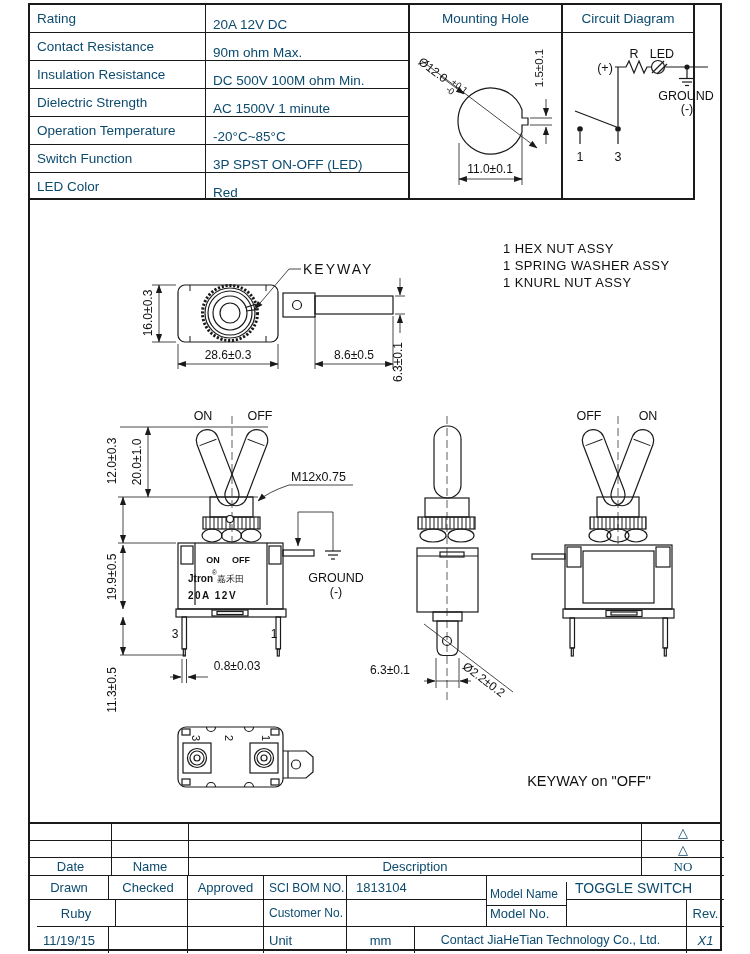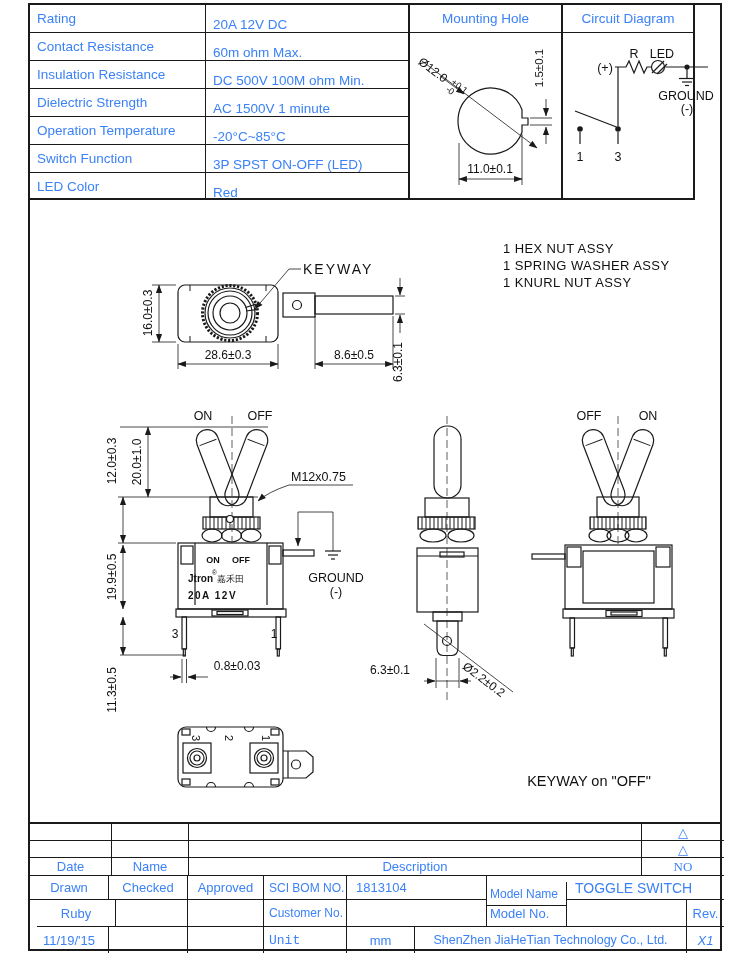--- a/index.html
+++ b/index.html
@@ -1,17 +1,17 @@
 <!DOCTYPE html>
 <html><head>
 <meta charset="utf-8">
 <style>
   html,body{margin:0;padding:0;background:#fff;}
   .page{position:relative;width:750px;height:954px;background:#fff;overflow:hidden;
-        font-family:"Liberation Sans","DejaVu Sans",sans-serif;color:#3b82f6;}
+        font-family:"Liberation Sans","DejaVu Sans",sans-serif;color:#0c4a6e;}
   .abs{position:absolute;}
   .sheet{left:28px;top:3px;width:694px;height:948px;border:2px solid #1a1a1a;box-sizing:border-box;}
   
   .spec{left:28px;top:3px;width:382px;height:197px;border:2px solid #1a1a1a;box-sizing:border-box;
         display:flex;flex-direction:column;background:#fff;}
   .spec-row{flex:1;display:flex;border-bottom:1px solid #1a1a1a;}
   .spec-row:last-child{border-bottom:none;}
   .spec-label{width:168px;border-right:1px solid #1a1a1a;display:flex;align-items:center;
         padding-left:7px;font-size:13.5px;}
   .spec-value{flex:1;display:flex;align-items:center;padding-left:7px;font-size:13.5px;margin-top:12px;}
@@ -35,21 +35,21 @@
 <div class="page">
   <div class="abs sheet"></div>
 
   <div class="abs spec">
     <div class="spec-row">
       <div class="spec-label">Rating</div>
       <div class="spec-value">20A 12V DC</div>
     </div>
     <div class="spec-row">
       <div class="spec-label">Contact Resistance</div>
-      <div class="spec-value">60m ohm Max.</div>
+      <div class="spec-value">90m ohm Max.</div>
     </div>
     <div class="spec-row">
       <div class="spec-label">Insulation Resistance</div>
       <div class="spec-value">DC 500V 100M ohm Min.</div>
     </div>
     <div class="spec-row">
       <div class="spec-label">Dielectric Strength</div>
       <div class="spec-value">AC 1500V 1 minute</div>
     </div>
     <div class="spec-row">
@@ -425,18 +425,18 @@
     <div class="tc" style="left:158px;top:76px;width:76px;height:27px;"></div>
     <div class="tc tl small" style="left:234px;top:76px;width:83px;height:27px;">Customer No.</div>
     <div class="tc" style="left:317px;top:76px;width:140px;height:27px;"></div>
     <div class="tc tl" style="left:457px;top:76px;width:80px;height:27px;padding-left:3px;">Model No.</div>
     <div class="tc" style="left:537px;top:76px;width:120px;height:27px;"></div>
     <div class="tc noR" style="left:657px;top:76px;width:37px;height:27px;">Rev.</div>
 
     <div class="tc noB" style="left:0;top:103px;width:79px;height:26px;">11/19/'15</div>
     <div class="tc noB" style="left:79px;top:103px;width:79px;height:26px;"></div>
     <div class="tc noB" style="left:158px;top:103px;width:76px;height:26px;"></div>
-    <div class="tc tl noB" style="left:234px;top:103px;width:83px;height:26px;font-family:Liberation Mono, monospace;">Unit</div>
+    <div class="tc tl noB" style="left:234px;top:103px;width:83px;height:26px;">Unit</div>
     <div class="tc noB" style="left:317px;top:103px;width:68px;height:26px;">mm</div>
-    <div class="tc noB" style="left:385px;top:103px;width:272px;height:26px;font-size:12.5px;">ShenZhen JiaHeTian Technology Co., Ltd.</div>
+    <div class="tc noB" style="left:385px;top:103px;width:272px;height:26px;font-size:12.5px;">Contact JiaHeTian Technology Co., Ltd.</div>
     <div class="tc noR noB" style="left:657px;top:103px;width:37px;height:26px;font-style:italic;">X1</div>
   </div>
 </div>
 
 </body></html>

